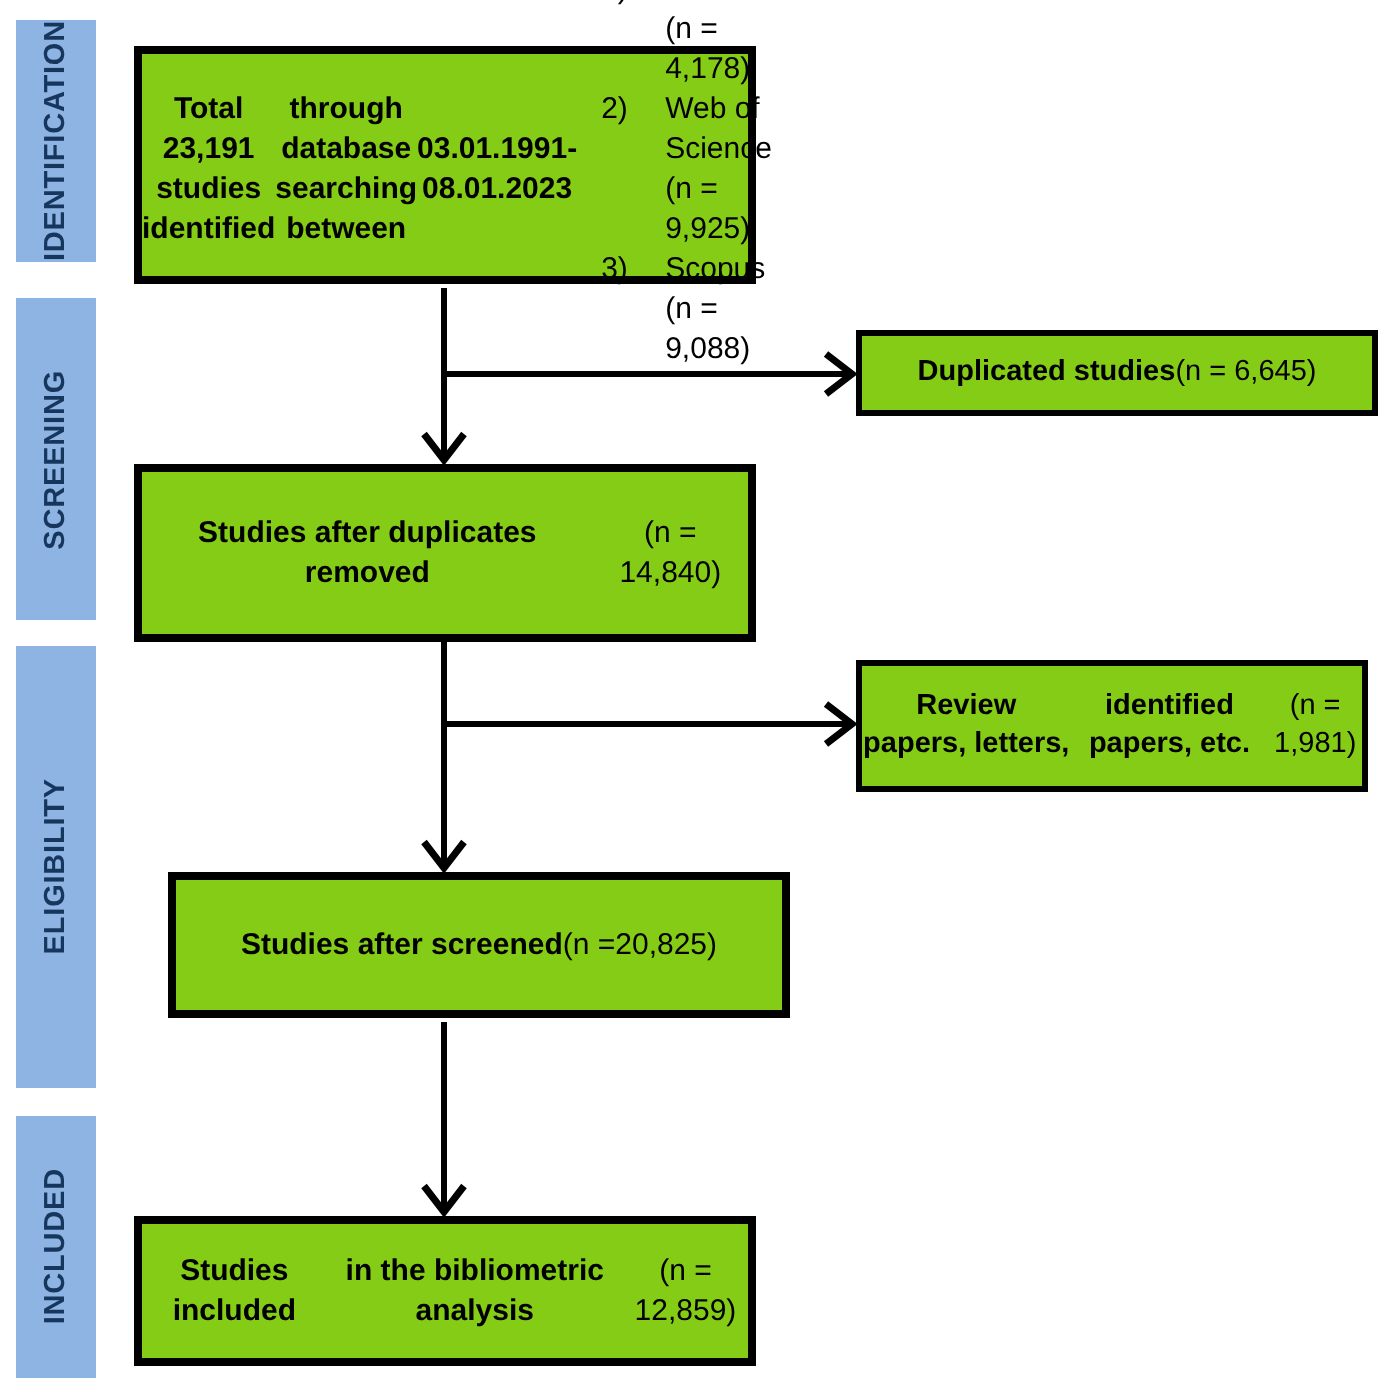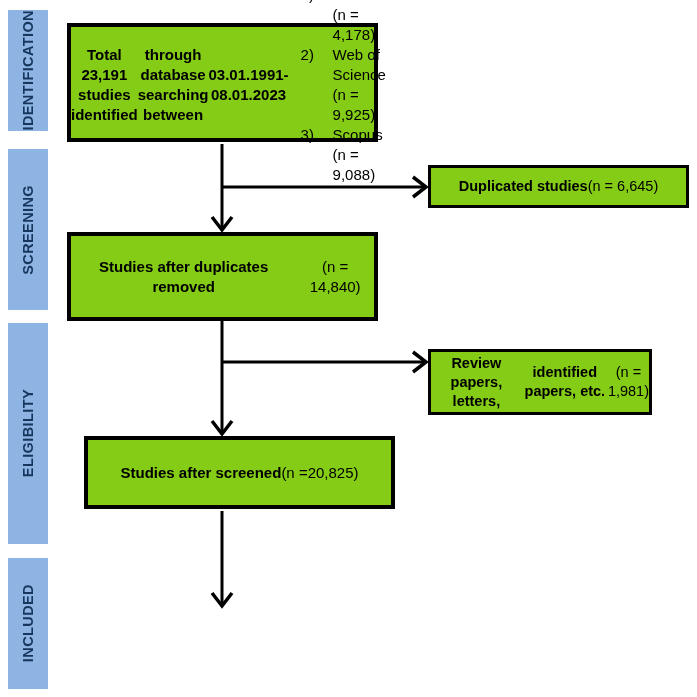--- a/index.html
+++ b/index.html
@@ -59,21 +59,21 @@
   .box-eligibility    { left: 84px; top: 436px; width: 311px; height: 73px; }
   .box-included       { left: 67px; top: 608px; width: 311px; height: 75px; }
 
   .sidebox {
     border-width: 3px;
     font-size: 14.5px;
     line-height: 19px;
     text-align: center;
   }
   .box-duplicated { left: 428px; top: 165px; width: 261px; height: 43px; }
-  .box-review     { left: 428px; top: 330px; width: 224px; height: 66px; margin-top: 19px; }
+  .box-review     { left: 428px; top: 330px; width: 256px; height: 66px; }
 
   
   .src-list {
     width: 100%;
     padding: 0 0 0 12px;
     text-align: left;
   }
   .src-row { display: flex; }
   .src-num { width: 32px; flex: 0 0 32px; }
 
@@ -164,14 +164,19 @@
     <div class="bold">Review papers, letters,</div>
     <div class="bold">identified papers, etc.</div>
     <div>(n = 1,981)</div>
   </div>
 
   <div class="flowbox box-eligibility">
     <div class="bold">Studies after screened</div>
     <div>(n =20,825)</div>
   </div>
 
+  <div class="flowbox box-included">
+    <div class="bold">Studies included</div>
+    <div class="bold">in the bibliometric analysis</div>
+    <div>(n = 12,859)</div>
+  </div>
 
 </div>
 
 </body></html>

